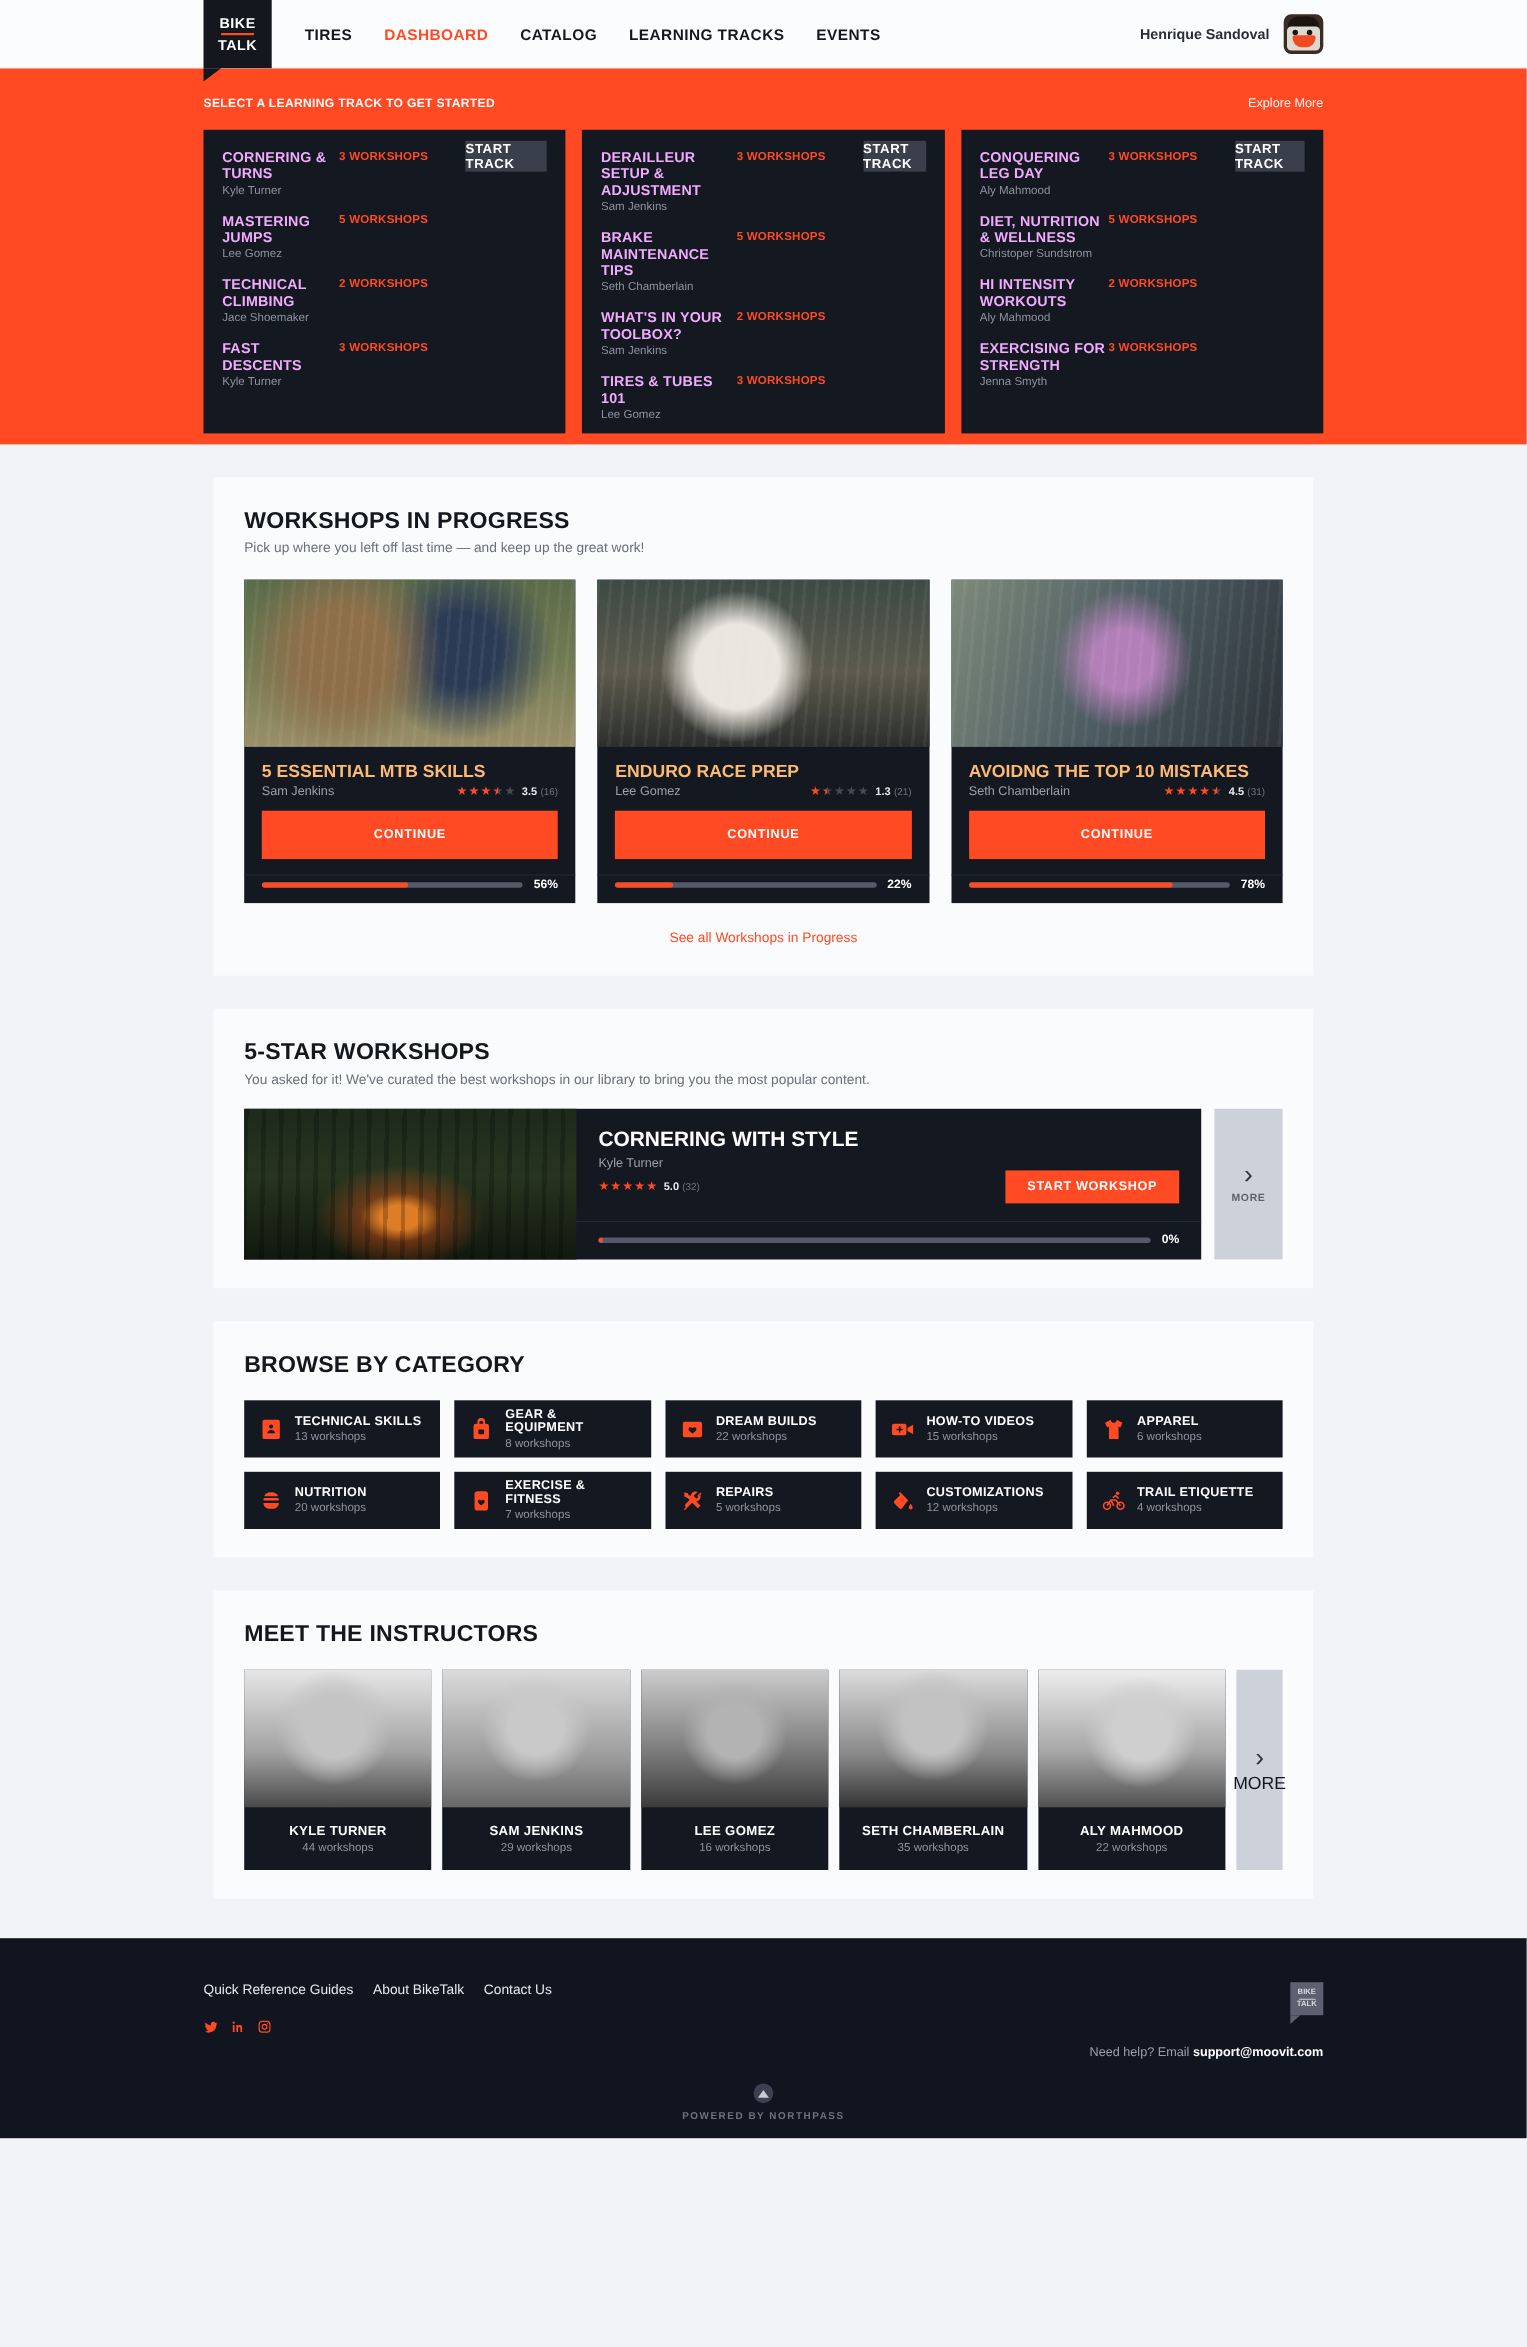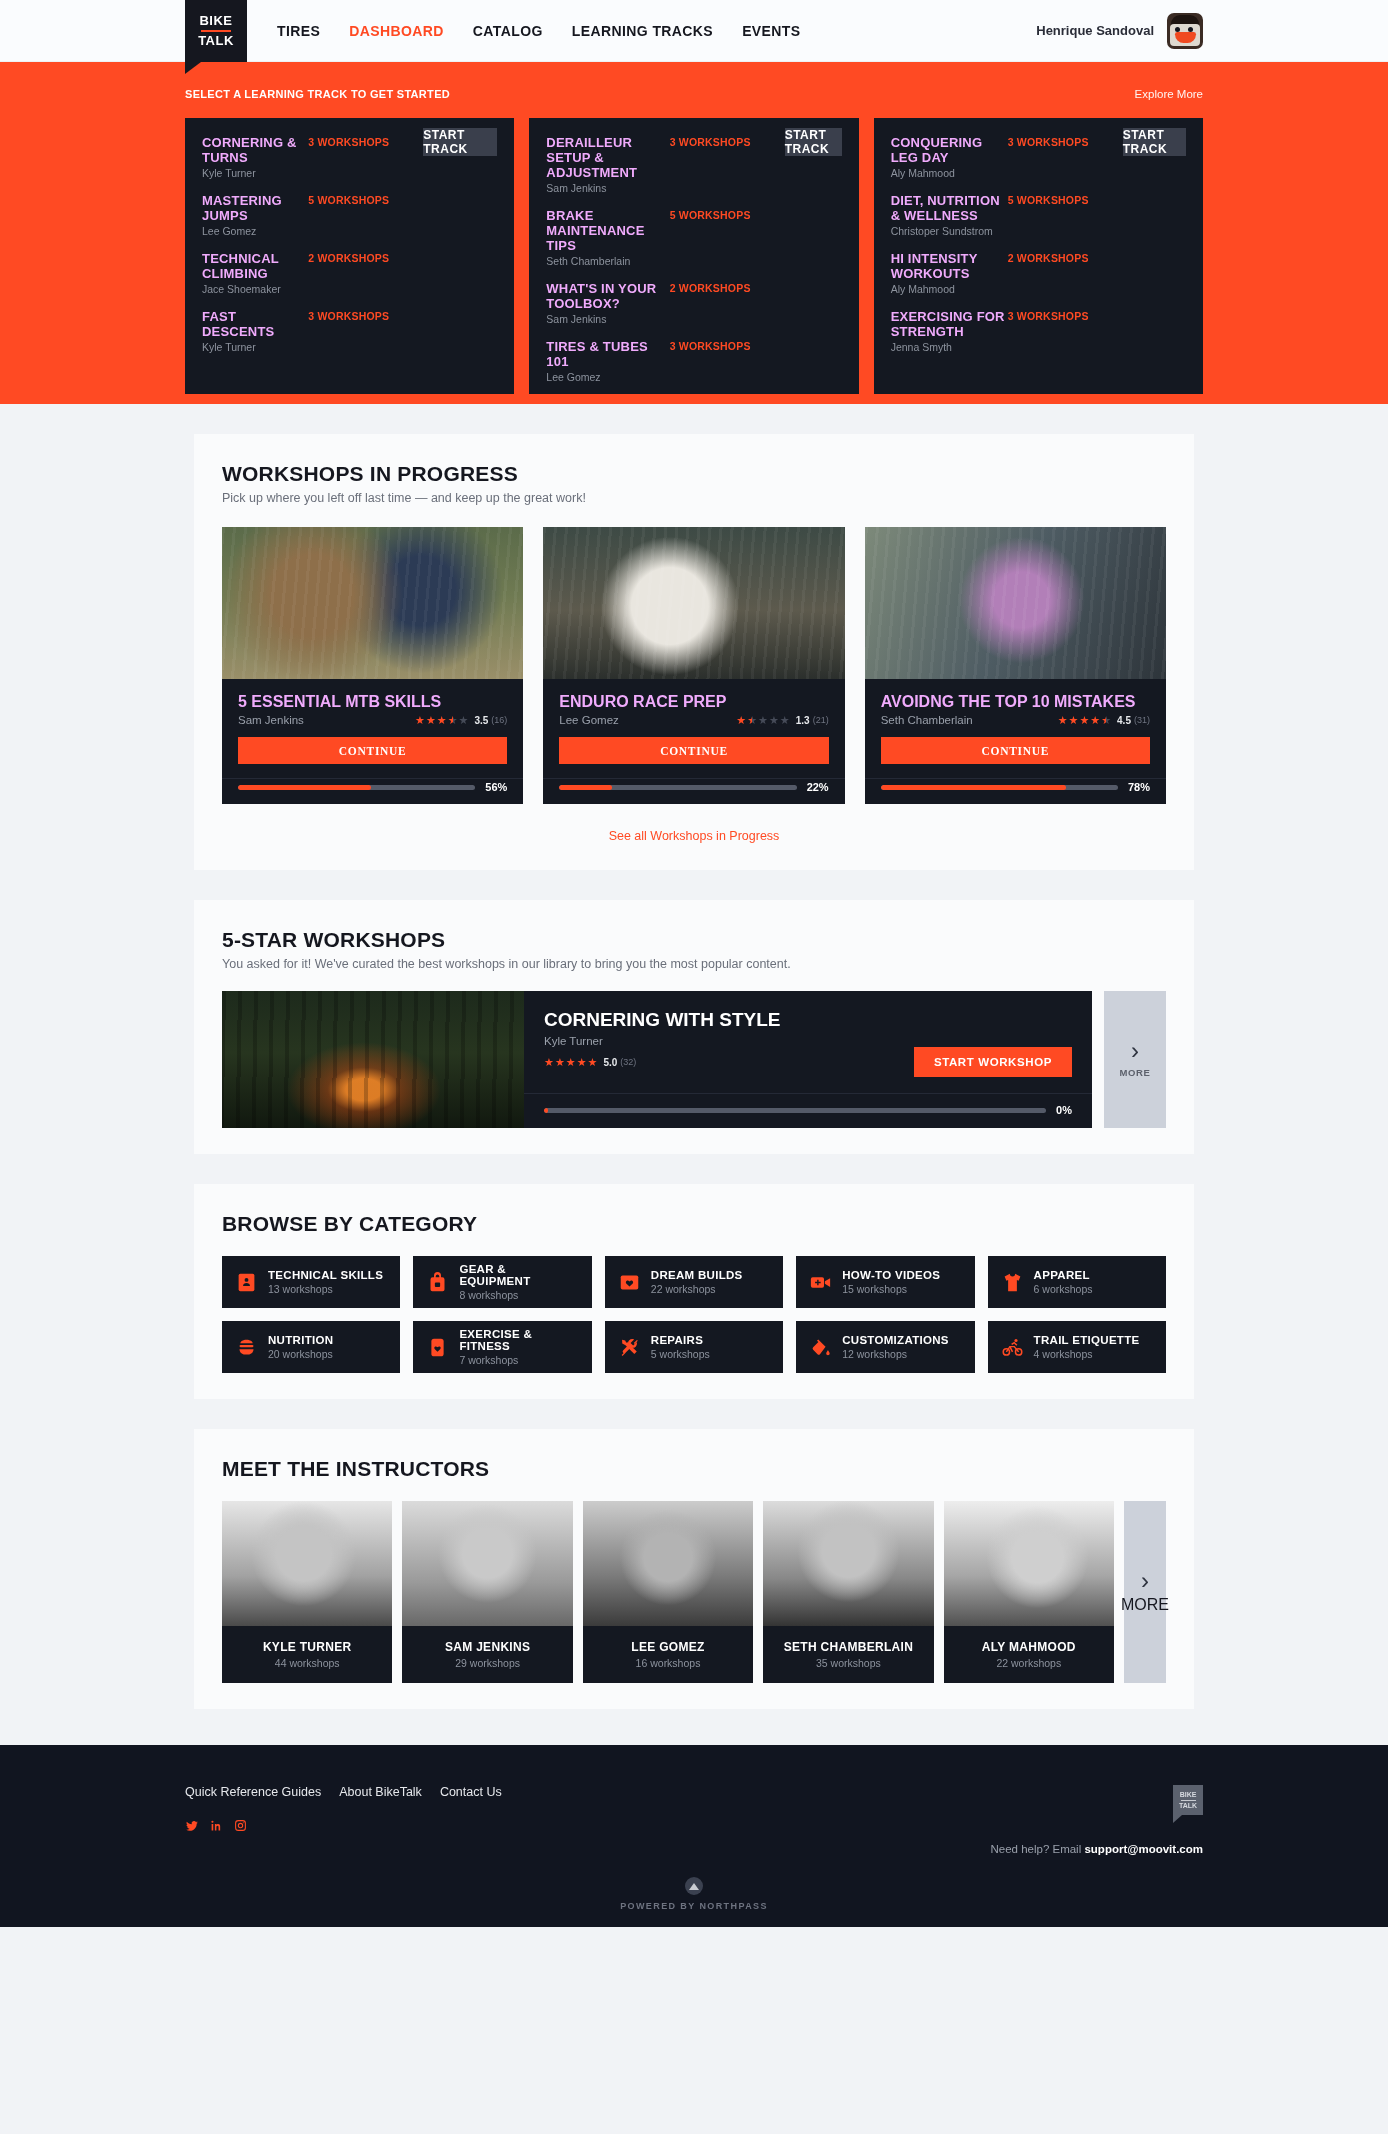--- a/index.html
+++ b/index.html
@@ -131,39 +131,39 @@
   .pi2{background:
     radial-gradient(circle at 42% 52%, #e9e6df 0 20%, transparent 36%),
     linear-gradient(180deg,#3d4a45 0%,#5d5a4d 55%,#2b2f2c 100%);}
   .pi3{background:
     radial-gradient(circle at 52% 48%, #b27fb8 0 16%, transparent 36%),
     linear-gradient(115deg,#7d8a7a 0%,#4e5c63 50%,#2d343a 100%);}
   .prog-img:after{content:"";position:absolute;inset:0;
     background:repeating-linear-gradient(95deg,rgba(255,255,255,.05) 0 3px,transparent 3px 11px);}
   .prog-body { padding:13px 16px 14px; }
   .prog-title {
-    color:#f0abfc; font-size:16px; text-transform:uppercase; line-height:19px;
+    color:#fdba74; font-size:16px; text-transform:uppercase; line-height:19px;
     font-family:"Liberation Sans Narrow","Liberation Sans",sans-serif; font-weight:bold;
   }
   .prog-meta { display:flex; align-items:center; justify-content:space-between; margin-top:3px; }
   .prog-author { color:#9aa0ab; font-size:11.5px; }
   .rating { display:flex; align-items:center; gap:3px; }
   .stars { display:flex; gap:1px; font-size:11px; line-height:11px; }
   .star { color:#454a57; }
   .star.on { color:#ff4a23; }
   .star.half {
     background:linear-gradient(90deg,#ff4a23 50%,#454a57 50%);
     -webkit-background-clip:text; background-clip:text; color:transparent;
   }
   .rate-val { font-size:10px; font-weight:bold; color:#e7e9ec; margin-left:3px; }
   .rate-cnt { font-size:9px; color:#6e7380; }
   .cta {
-    margin-top:11px; height:27px; background:#ff4a23; color:#fff; cursor:pointer;
+    margin-top:11px; height:44px; background:#ff4a23; color:#fff; cursor:pointer;
     display:flex; align-items:center; justify-content:center;
-    font-size:11.5px; font-weight:bold; letter-spacing:.7px;font-family:Liberation Serif, serif;
+    font-size:11.5px; font-weight:bold; letter-spacing:.7px;
   }
   .prog-foot {
     border-top:1px solid #242936; padding:2px 16px 11px;
     display:flex; align-items:center; gap:10px;
   }
   .bar { flex:1; height:5px; background:#545a68; border-radius:3px; overflow:hidden; }
   .bar > i { display:block; height:100%; background:#ff4a23; border-radius:3px; }
   .pct { font-size:11px; font-weight:bold; color:#fff; }
   .seeall { text-align:center; margin-top:22px; }
   .seeall a { color:#ff4a23; font-size:12.5px; text-decoration:none; }

